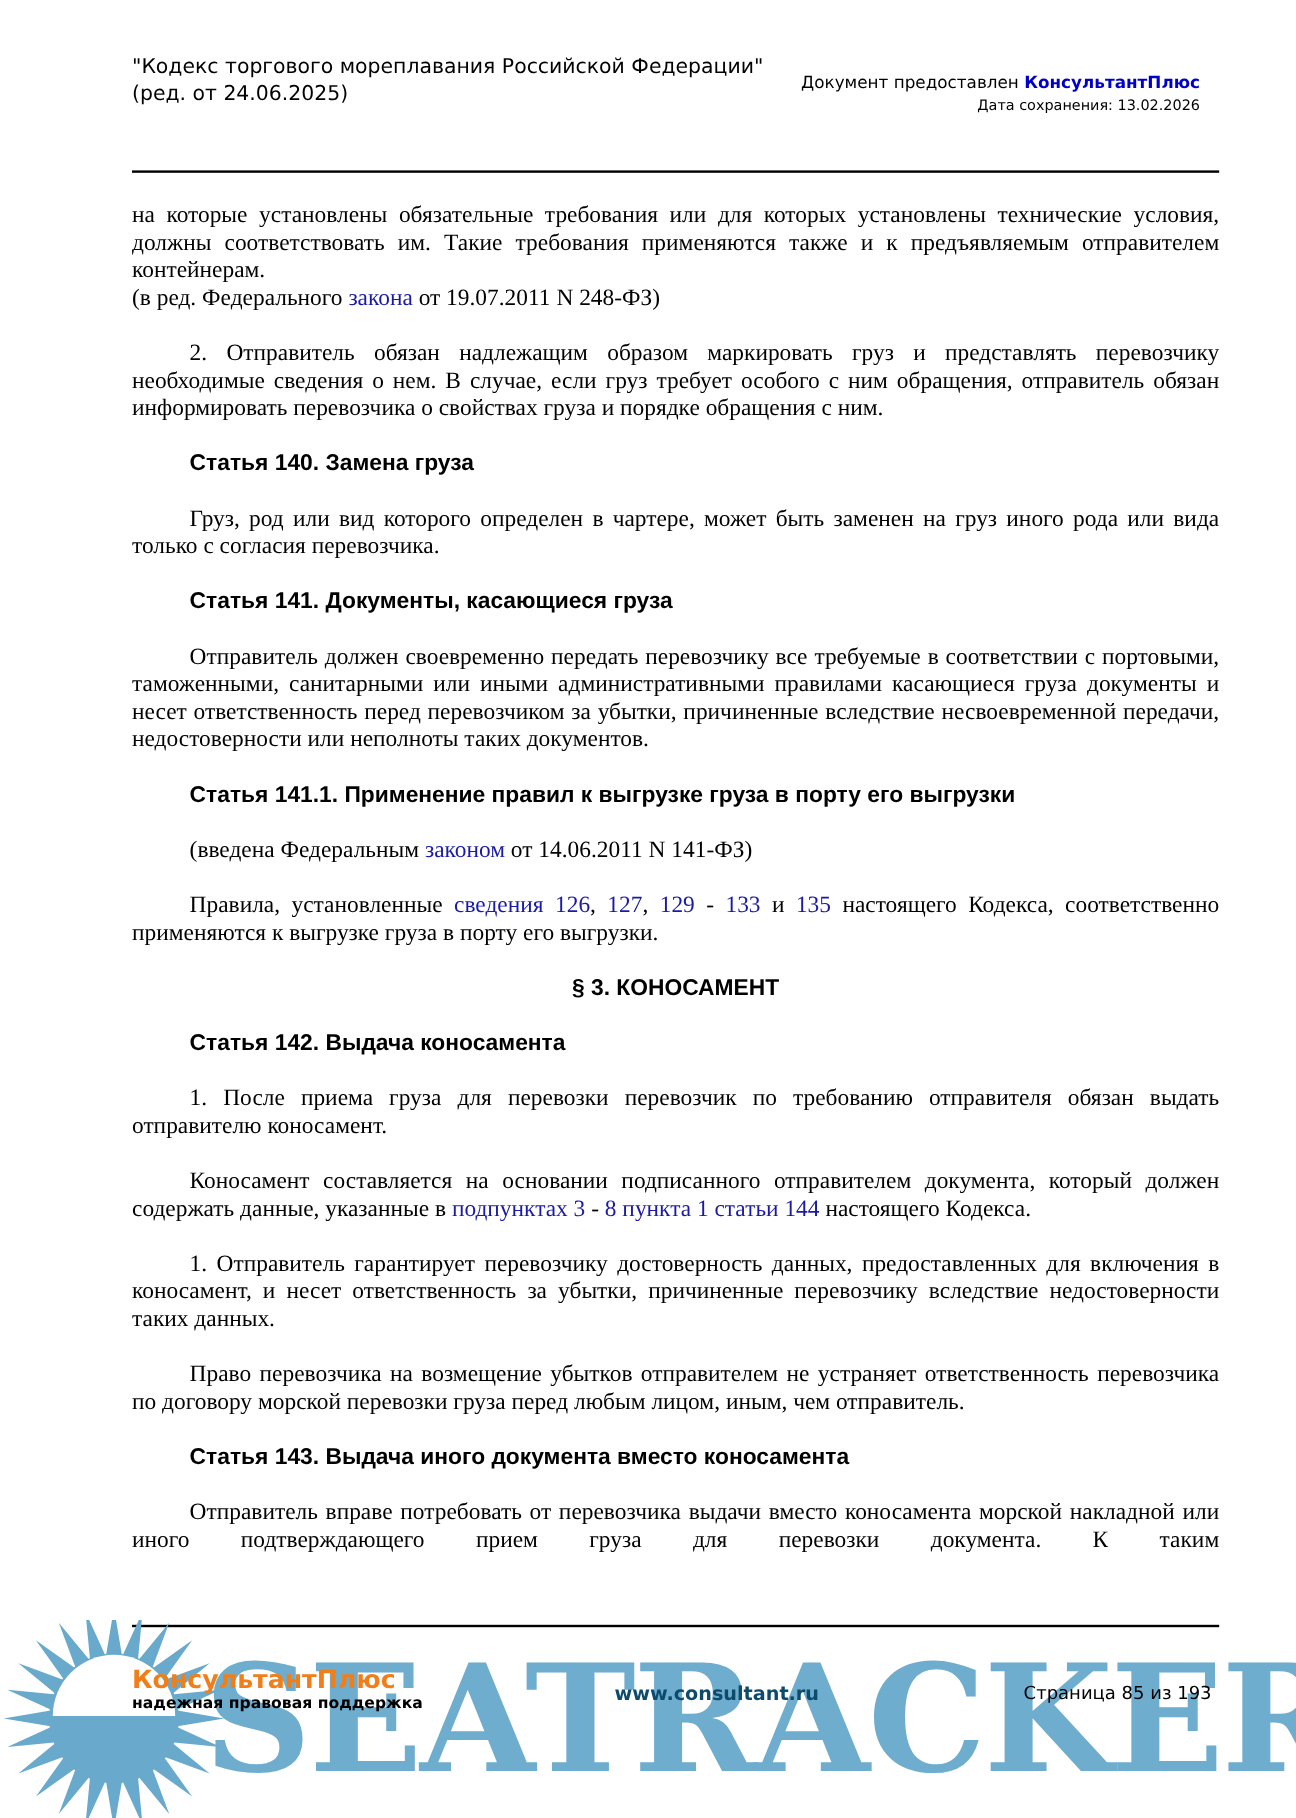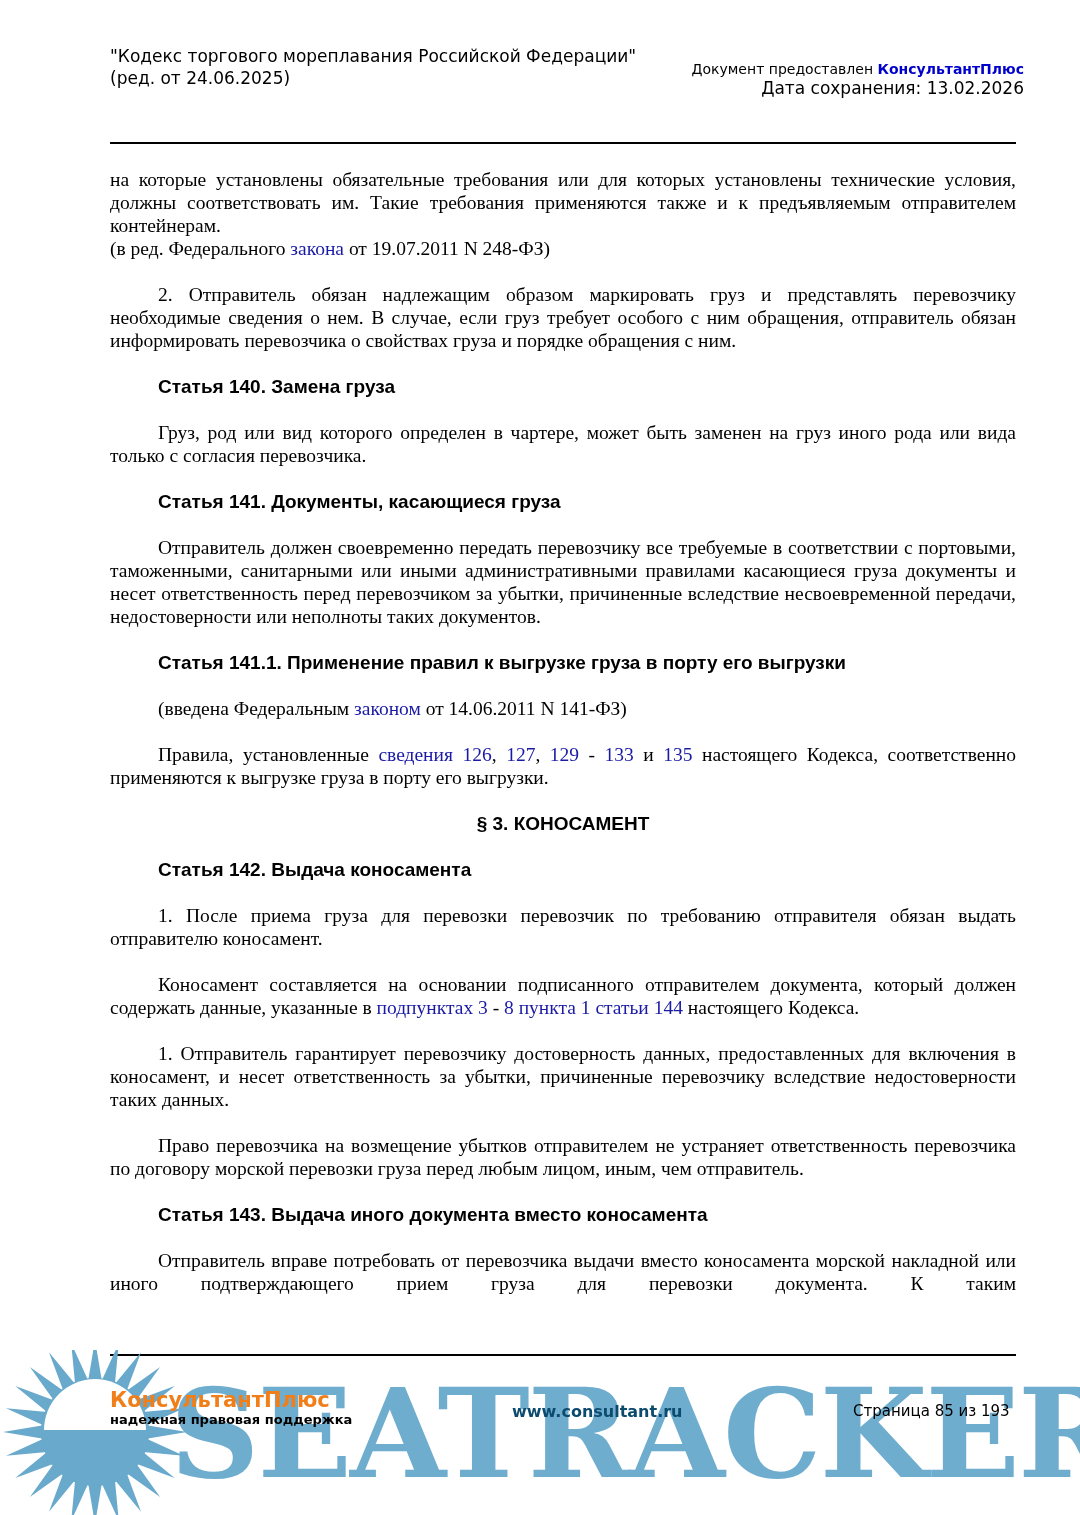--- a/index.html
+++ b/index.html
@@ -1,20 +1,20 @@
 <!DOCTYPE html>
 <html><head>
 <meta charset="utf-8">
 <style>
   html, body { margin:0; padding:0; background:#ffffff; }
   body { width:1080px; height:1515px; position:relative; overflow:hidden; color:#000; }
   .hdr-left { position:absolute; left:110px; top:45px; font-family:"DejaVu Sans", sans-serif; font-size:17px; line-height:22px; color:#000; }
-  .hdr-right { position:absolute; right:56px; top:60px; text-align:right; font-family:"DejaVu Sans", sans-serif; font-size:14px; line-height:19px; }
+  .hdr-right { position:absolute; right:80px; top:60px; text-align:right; font-family:"DejaVu Sans", sans-serif; font-size:14px; line-height:19px; }
   .hdr-right .brand { color:#0000cc; font-weight:bold; }
-  .hdr-right .date { font-size:17px; }
+  .hdr-right .date { font-size:12px; }
   .rule { position:absolute; left:110px; width:906px; height:0; border-top:2px solid #000; }
   .content { position:absolute; left:110px; top:168px; width:906px; font-family:"Liberation Serif", serif; font-size:19.5px; line-height:23px; text-align:justify; }
   .content p { margin:0; }
   .ind { text-indent:48px; }
   .gap { margin-top:23px !important; }
   .art { font-family:"Liberation Sans", sans-serif; font-weight:bold; font-size:19px; margin-left:48px !important; text-align:left; }
   .sec { font-family:"Liberation Sans", sans-serif; font-weight:bold; font-size:19px; text-align:center; }
   a.lnk { color:#1a1aa6; text-decoration:none; }
   .footer-brand { position:absolute; left:110px; top:1388px; font-family:"DejaVu Sans", sans-serif; }
   .footer-brand .name { color:#f07f1a; font-weight:bold; font-size:21px; line-height:24px; }

